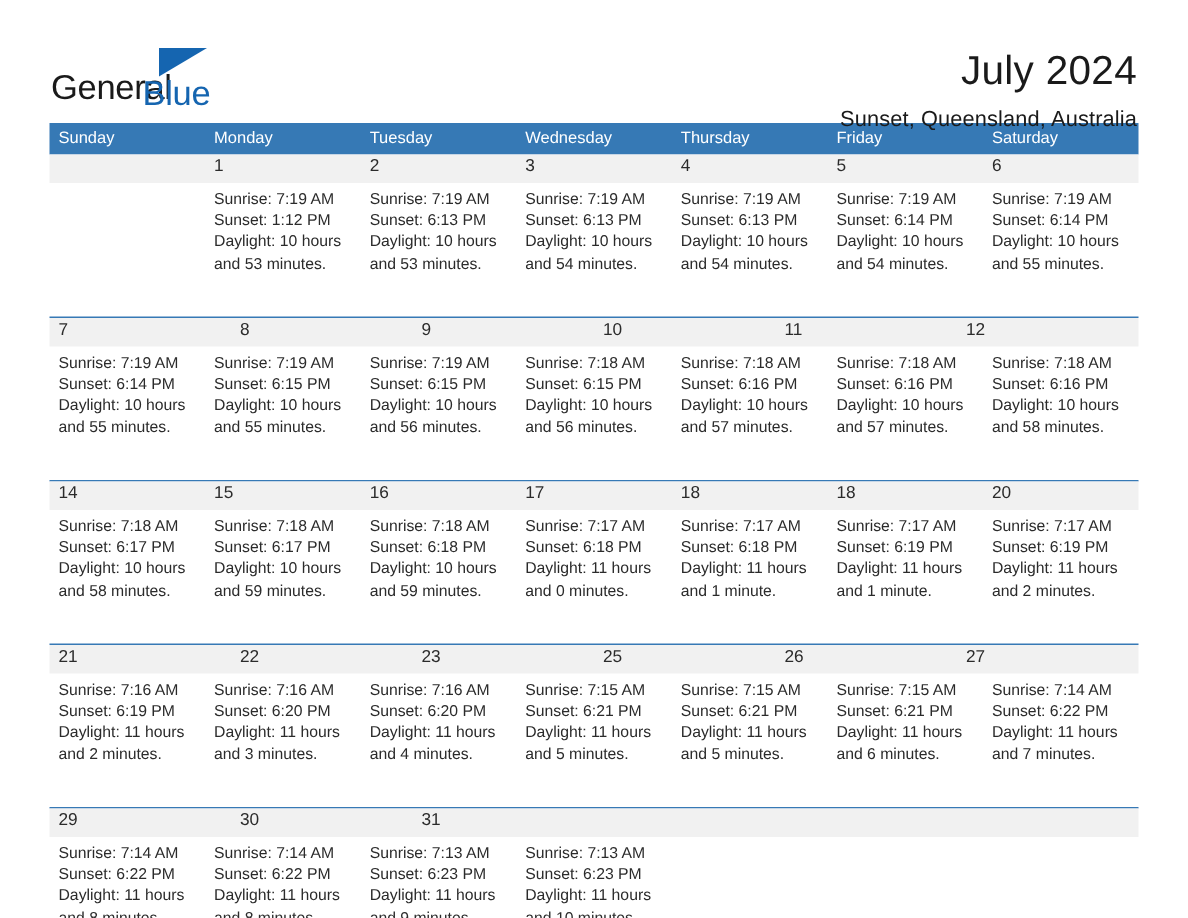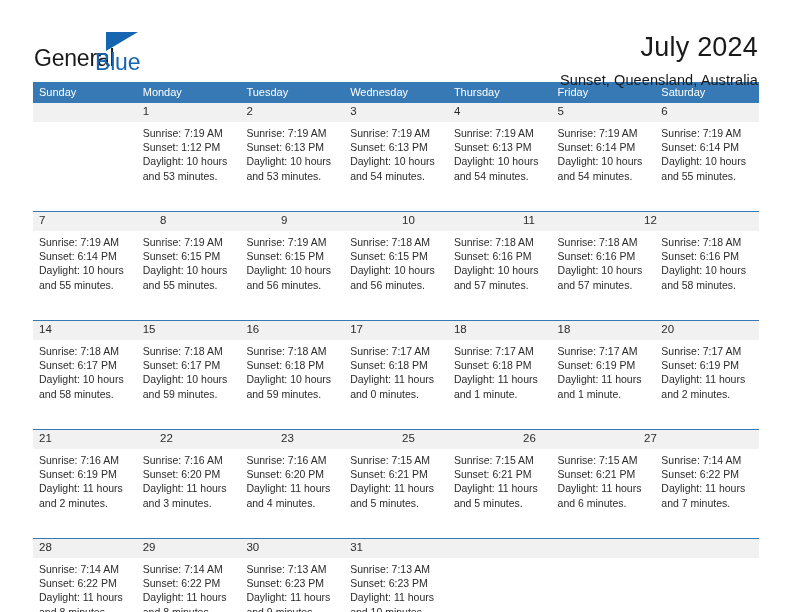--- a/index.html
+++ b/index.html
@@ -375,21 +375,20 @@
             <div class="cell">
               <div class="ln">Sunrise: 7:14 AM</div>
               <div class="ln">Sunset: 6:22 PM</div>
               <div class="ln">Daylight: 11 hours</div>
               <div class="ln">and 7 minutes.</div>
             </div>
           </div>
         </div>
         <div class="week">
           <div class="daynum-band">
-            <div class="dn">28</div>
             <div class="dn">29</div>
             <div class="dn">30</div>
             <div class="dn">31</div>
             <div class="dn"></div>
             <div class="dn"></div>
             <div class="dn"></div>
           </div>
           <div class="week-inner">
             <div class="cell">
               <div class="ln">Sunrise: 7:14 AM</div>

